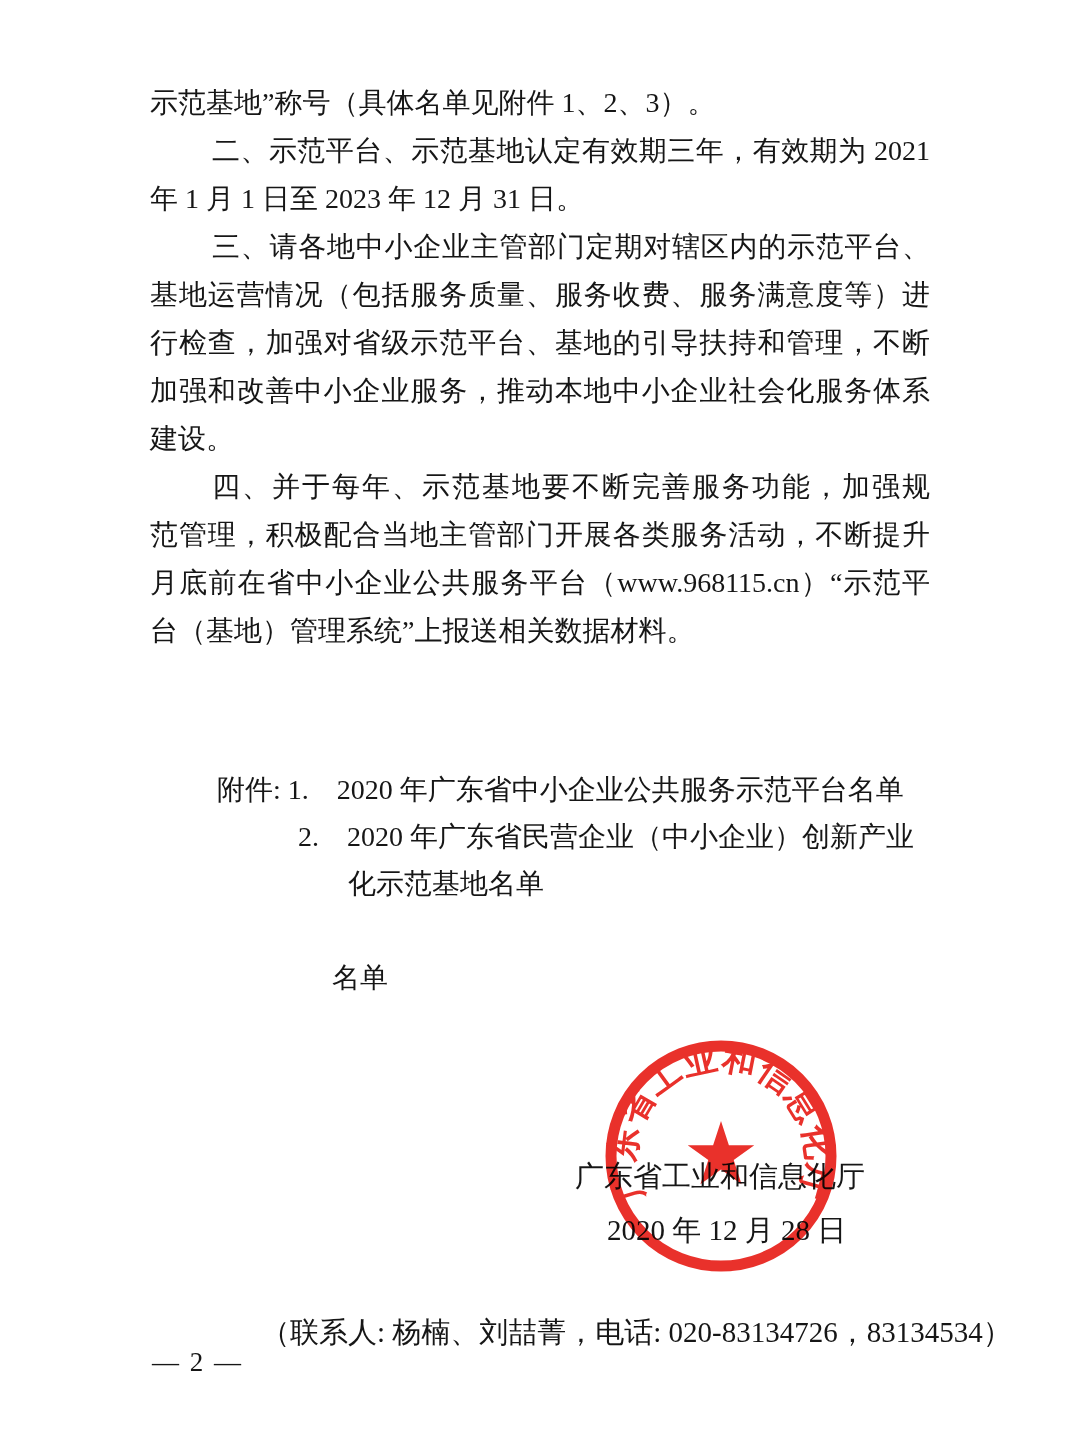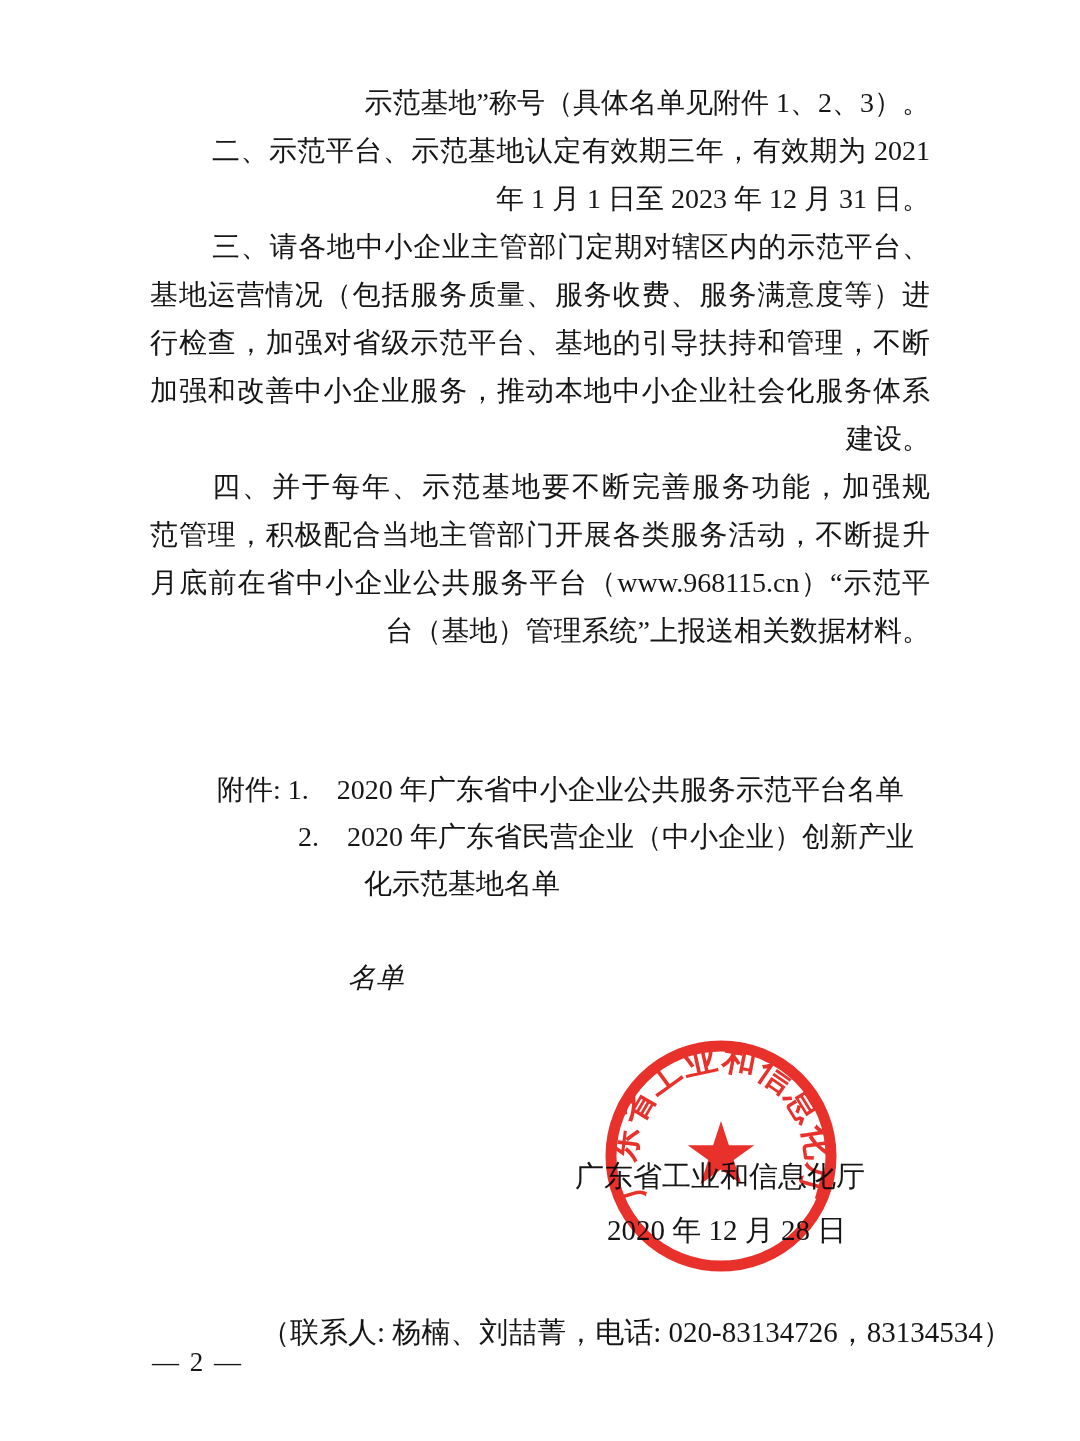--- a/index.html
+++ b/index.html
@@ -4,30 +4,30 @@
 <style>
   html,body { margin:0; padding:0; background:#ffffff; }
   .page {
     position:relative; width:1080px; height:1441px; background:#ffffff;
     font-family:"Liberation Serif","DejaVu Serif",serif;
     color:#161616; overflow:hidden;
   }
   
   .body-text { position:absolute; left:150px; top:79px; width:780px; font-size:28px; }
   .line { height:48px; line-height:48px; }
-  .nw { white-space:nowrap;text-align:right; }
+  .nw { white-space:nowrap; }
   .fill { text-align:justify; text-align-last:justify; }
   .indent { text-indent:62px; }
   
   .att { position:absolute; font-size:28px; line-height:47px; white-space:nowrap; }
   .att-1 { left:217px; top:766px; }
   .att-2 { left:298px; top:813px;text-align:right; }
-  .att-3 { left:348px; top:860px;margin-left:16px; }
+  .att-3 { left:348px; top:860px; }
   .att-4 { left:298px; top:909px; }
-  .att-5 { left:348px; top:954px;font-style:italic; }
+  .att-5 { left:332px; top:954px; }
   
   .sig     { position:absolute; left:575px; top:1160px; font-size:29px; line-height:33px; white-space:nowrap; }
   .sig-date{ position:absolute; left:607px; top:1214px; font-size:29px; line-height:33px; white-space:nowrap; }
   .contact { position:absolute; left:217px; top:1316px; font-size:29px; line-height:33px; white-space:nowrap;margin-left:44px; }
   .pageno  { position:absolute; left:152px; top:1347px; font-size:27px; line-height:31px; letter-spacing:2px; white-space:nowrap; }
   
   .seal {
     position:absolute; left:591px; top:1026px; width:260px; height:260px;
     mix-blend-mode:multiply; opacity:0.93; pointer-events:none;
   }

